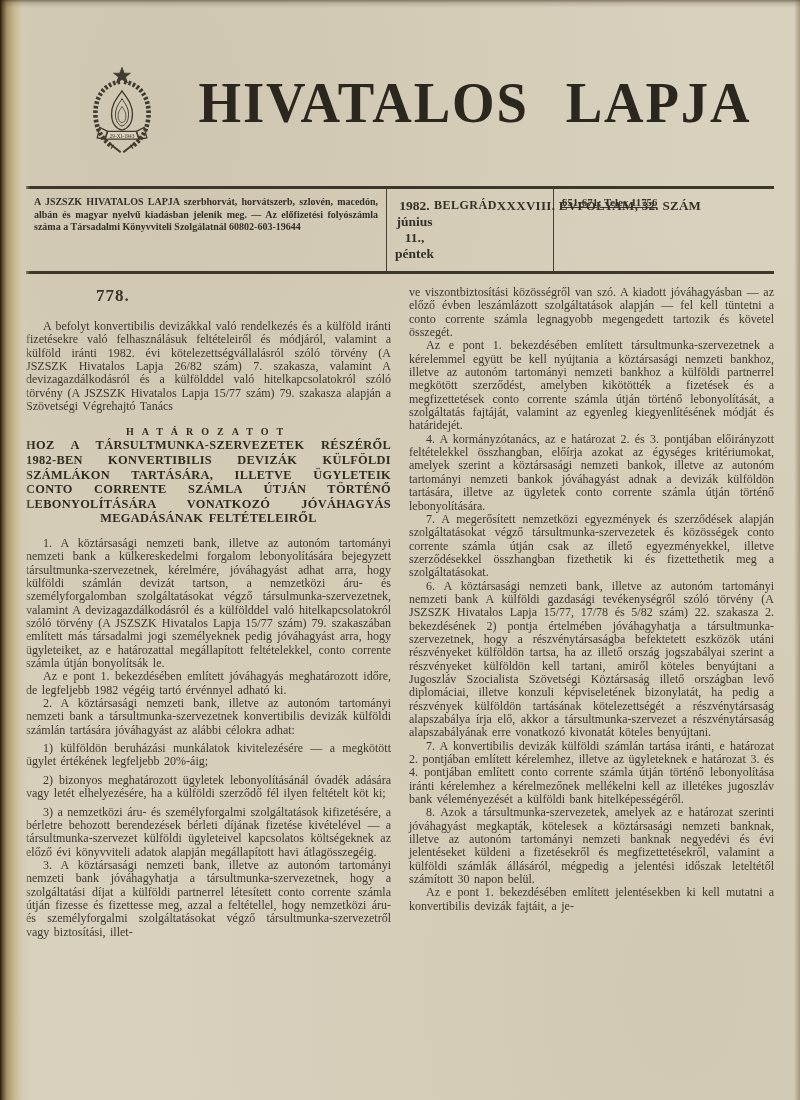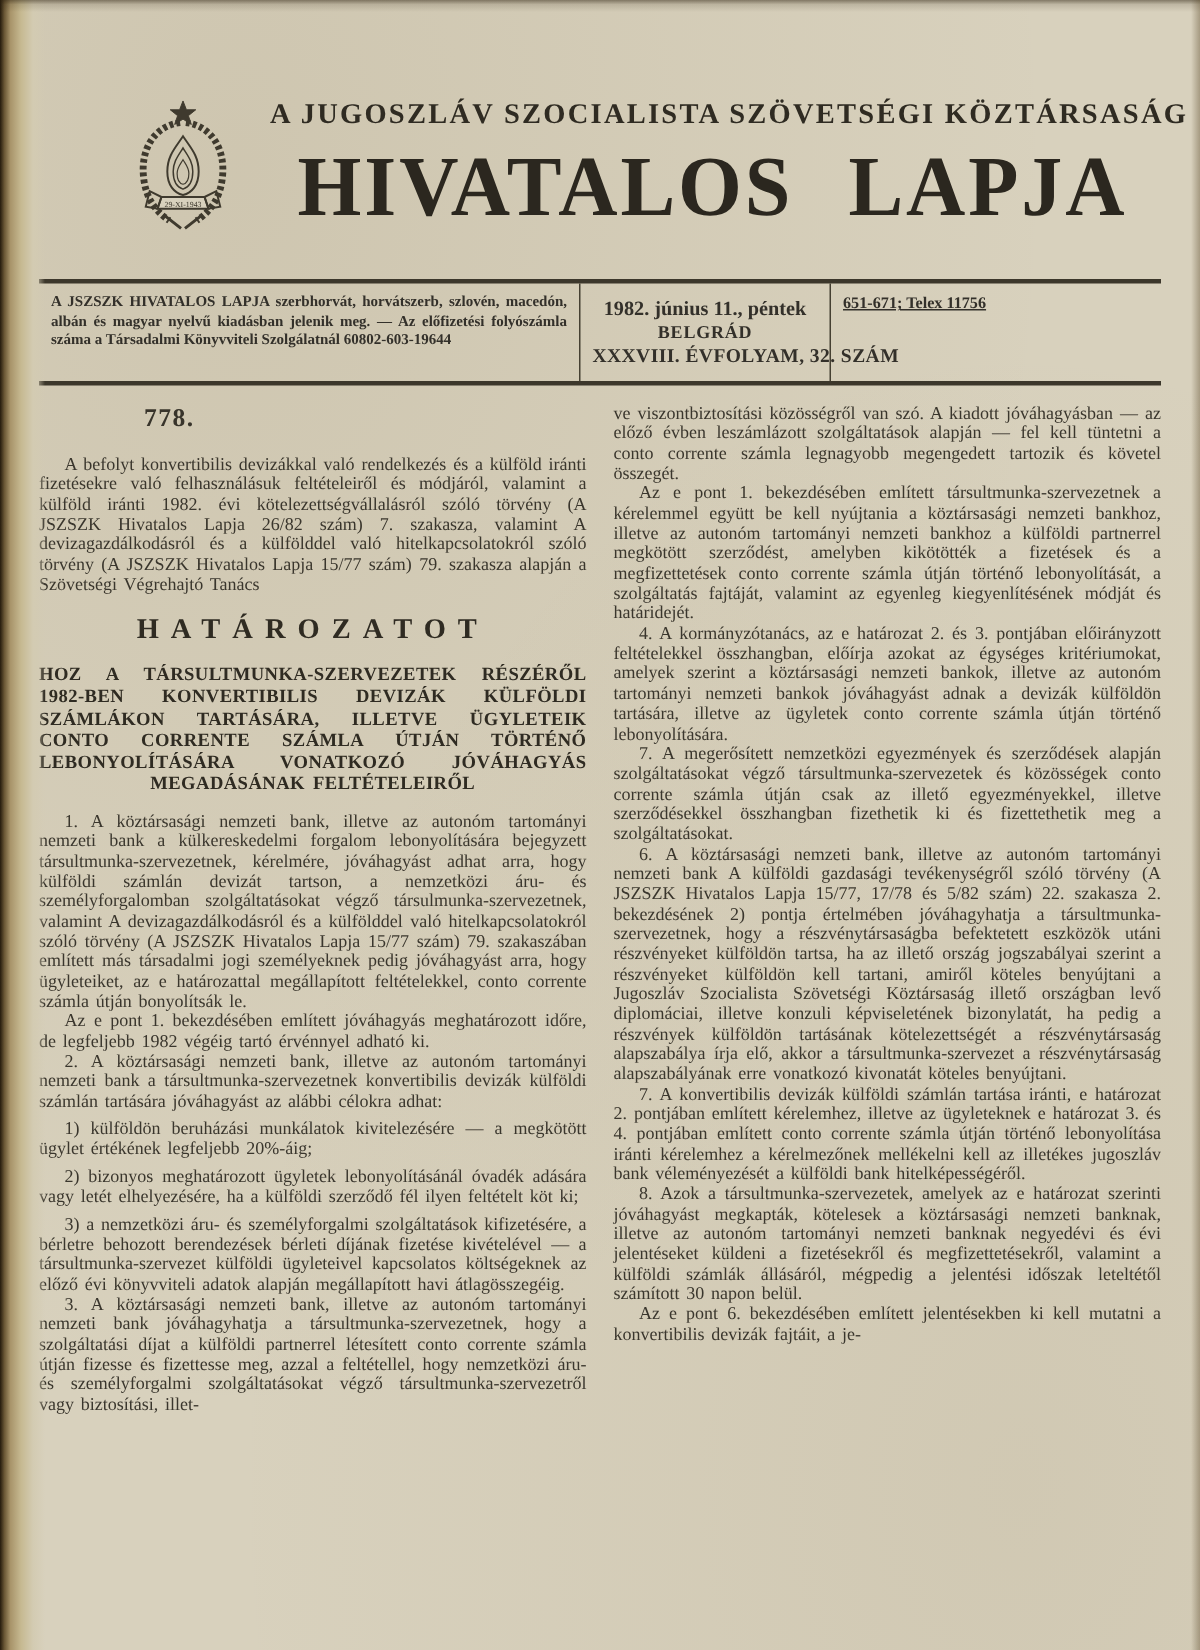--- a/index.html
+++ b/index.html
@@ -23,36 +23,36 @@
   .titles{position:absolute;left:180px;top:66px;width:590px;text-align:center;}
   .supertitle{font-weight:700;font-size:19px;letter-spacing:1.5px;color:#2f2b22;white-space:nowrap;}
   .main-title{margin-top:8px;font-weight:700;font-size:57px;letter-spacing:2px;word-spacing:22px;
     color:#2b271f;white-space:nowrap;transform:scaleX(.96);transform-origin:center;line-height:1;}
 
   
   .infobar{margin:0 26px;border-top:3px solid #3c372b;border-bottom:3px solid #3c372b;
     display:flex;align-items:stretch;}
   .infocell{padding:7px 8px 8px;font-weight:700;color:#33302a;}
   .cell-pub{width:344px;font-size:10px;line-height:12.6px;text-align:justify;border-right:1px solid #454032;}
-  .cell-date{width:150px;text-align:center;border-right:1px solid #454032;display:flex;flex-direction:column;justify-content:space-between;padding-top:9px;padding-bottom:9px;}
+  .cell-date{width:150px;text-align:center;border-right:1px solid #454032;display:flex;flex-direction:row;justify-content:space-between;padding-top:9px;padding-bottom:9px;}
   .date-line{font-size:13.5px;}
   .city-line{font-size:12px;letter-spacing:.5px;}
   .issue-line{font-size:13px;letter-spacing:.3px;white-space:nowrap;}
   .cell-price{flex:1;font-size:10.8px;line-height:12.1px;text-align:justify;}
   .cell-price .last{text-align:left;text-decoration:underline;}
 
   
   .bodygrid{display:flex;gap:18px;margin:12px 26px 0;}
   .col{width:365px;}
   .article-number{font-weight:700;font-size:17px;margin:0 0 14px 70px;letter-spacing:1px;}
   .bp{margin:0;font-size:12px;line-height:13.35px;text-align:justify;text-indent:17px;
     word-spacing:1.5px;color:#3a362d;}
   .bp.noindent{text-indent:0;}
   .bp.list{margin-top:5px;}
-  .decree-word{margin:13px 0 11px;text-align:center;font-size:19px;font-weight:700;
+  .decree-word{margin:13px 0 1px;text-align:center;font-size:10px;font-weight:700;
     letter-spacing:8px;color:#2f2b22;}
   .decree-title{margin:0 0 11px;font-size:12.4px;line-height:14.6px;font-weight:700;
     text-align:justify;text-align-last:center;letter-spacing:.3px;color:#2f2b22;word-spacing:2px;}
 </style>
 </head>
 <body>
 
 <div class="page">
   <div class="edge-left"></div>
   <div class="edge-top"></div>
@@ -72,21 +72,20 @@
         <path d="M60 62 C57 67 54 70 54 76 C54 82 56 86 60 87 C64 86 66 82 66 76 C66 70 63 67 60 62 Z" stroke-width="1.2"></path>
 
         <path d="M38 100 L82 100 L86 112 L34 112 Z" fill="#d8d1bd" stroke-width="2"></path>
         <path d="M38 100 L26 94 L22 110 L34 112 Z" stroke-width="2"></path>
         <path d="M82 100 L94 94 L98 110 L86 112 Z" stroke-width="2"></path>
         <path d="M40 118 L58 132 M80 118 L62 132" stroke-width="3"></path>
       </g>
       <text x="60" y="110" text-anchor="middle" font-size="8" fill="#3f3a2e" font-family="'Liberation Serif',serif">29-XI-1943</text>
     </svg>
     <div class="titles">
-      <div class="supertitle">A JUGOSZLÁV SZOCIALISTA SZÖVETSÉGI KÖZTÁRSASÁG</div>
       <div class="main-title">HIVATALOS LAPJA</div>
     </div>
   </div>
 
   <div class="infobar">
     <div class="infocell cell-pub">A JSZSZK HIVATALOS LAPJA szerbhorvát, horvátszerb, szlovén, macedón, albán és magyar nyelvű kiadásban jelenik meg. — Az előfizetési folyószámla száma a Társadalmi Könyvviteli Szolgálatnál 60802-603-19644</div>
     <div class="infocell cell-date">
       <div class="date-line">1982. június 11., péntek</div>
       <div class="city-line">BELGRÁD</div>
       <div class="issue-line">XXXVIII. ÉVFOLYAM, 32. SZÁM</div>
@@ -111,16 +110,16 @@
       <p class="bp">3. A köztársasági nemzeti bank, illetve az autonóm tartományi nemzeti bank jóváhagyhatja a társultmunka-szervezetnek, hogy a szolgáltatási díjat a külföldi partnerrel létesített conto corrente számla útján fizesse és fizettesse meg, azzal a feltétellel, hogy nemzetközi áru- és személyforgalmi szolgáltatásokat végző társultmunka-szervezetről vagy biztosítási, illet-</p>
     </div>
     <div class="col">
       <p class="bp noindent">ve viszontbiztosítási közösségről van szó. A kiadott jóváhagyásban — az előző évben leszámlázott szolgáltatások alapján — fel kell tüntetni a conto corrente számla legnagyobb megengedett tartozik és követel összegét.</p>
       <p class="bp">Az e pont 1. bekezdésében említett társultmunka-szervezetnek a kérelemmel együtt be kell nyújtania a köztársasági nemzeti bankhoz, illetve az autonóm tartományi nemzeti bankhoz a külföldi partnerrel megkötött szerződést, amelyben kikötötték a fizetések és a megfizettetések conto corrente számla útján történő lebonyolítását, a szolgáltatás fajtáját, valamint az egyenleg kiegyenlítésének módját és határidejét.</p>
       <p class="bp">4. A kormányzótanács, az e határozat 2. és 3. pontjában előirányzott feltételekkel összhangban, előírja azokat az égységes kritériumokat, amelyek szerint a köztársasági nemzeti bankok, illetve az autonóm tartományi nemzeti bankok jóváhagyást adnak a devizák külföldön tartására, illetve az ügyletek conto corrente számla útján történő lebonyolítására.</p>
       <p class="bp">7. A megerősített nemzetközi egyezmények és szerződések alapján szolgáltatásokat végző társultmunka-szervezetek és közösségek conto corrente számla útján csak az illető egyezményekkel, illetve szerződésekkel összhangban fizethetik ki és fizettethetik meg a szolgáltatásokat.</p>
       <p class="bp">6. A köztársasági nemzeti bank, illetve az autonóm tartományi nemzeti bank A külföldi gazdasági tevékenységről szóló törvény (A JSZSZK Hivatalos Lapja 15/77, 17/78 és 5/82 szám) 22. szakasza 2. bekezdésének 2) pontja értelmében jóváhagyhatja a társultmunka-szervezetnek, hogy a részvénytársaságba befektetett eszközök utáni részvényeket külföldön tartsa, ha az illető ország jogszabályai szerint a részvényeket külföldön kell tartani, amiről köteles benyújtani a Jugoszláv Szocialista Szövetségi Köztársaság illető országban levő diplomáciai, illetve konzuli képviseletének bizonylatát, ha pedig a részvények külföldön tartásának kötelezettségét a részvénytársaság alapszabálya írja elő, akkor a társultmunka-szervezet a részvénytársaság alapszabályának erre vonatkozó kivonatát köteles benyújtani.</p>
       <p class="bp">7. A konvertibilis devizák külföldi számlán tartása iránti, e határozat 2. pontjában említett kérelemhez, illetve az ügyleteknek e határozat 3. és 4. pontjában említett conto corrente számla útján történő lebonyolítása iránti kérelemhez a kérelmezőnek mellékelni kell az illetékes jugoszláv bank véleményezését a külföldi bank hitelképességéről.</p>
       <p class="bp">8. Azok a társultmunka-szervezetek, amelyek az e határozat szerinti jóváhagyást megkapták, kötelesek a köztársasági nemzeti banknak, illetve az autonóm tartományi nemzeti banknak negyedévi és évi jelentéseket küldeni a fizetésekről és megfizettetésekről, valamint a külföldi számlák állásáról, mégpedig a jelentési időszak leteltétől számított 30 napon belül.</p>
-      <p class="bp">Az e pont 6. bekezdésében említett jelentésekben ki kell mutatni a konvertibilis devizák fajtáit, a je-</p>
+      <p class="bp">Az e pont 1. bekezdésében említett jelentésekben ki kell mutatni a konvertibilis devizák fajtáit, a je-</p>
     </div>
   </div>
 </div>
 
 </body></html>

